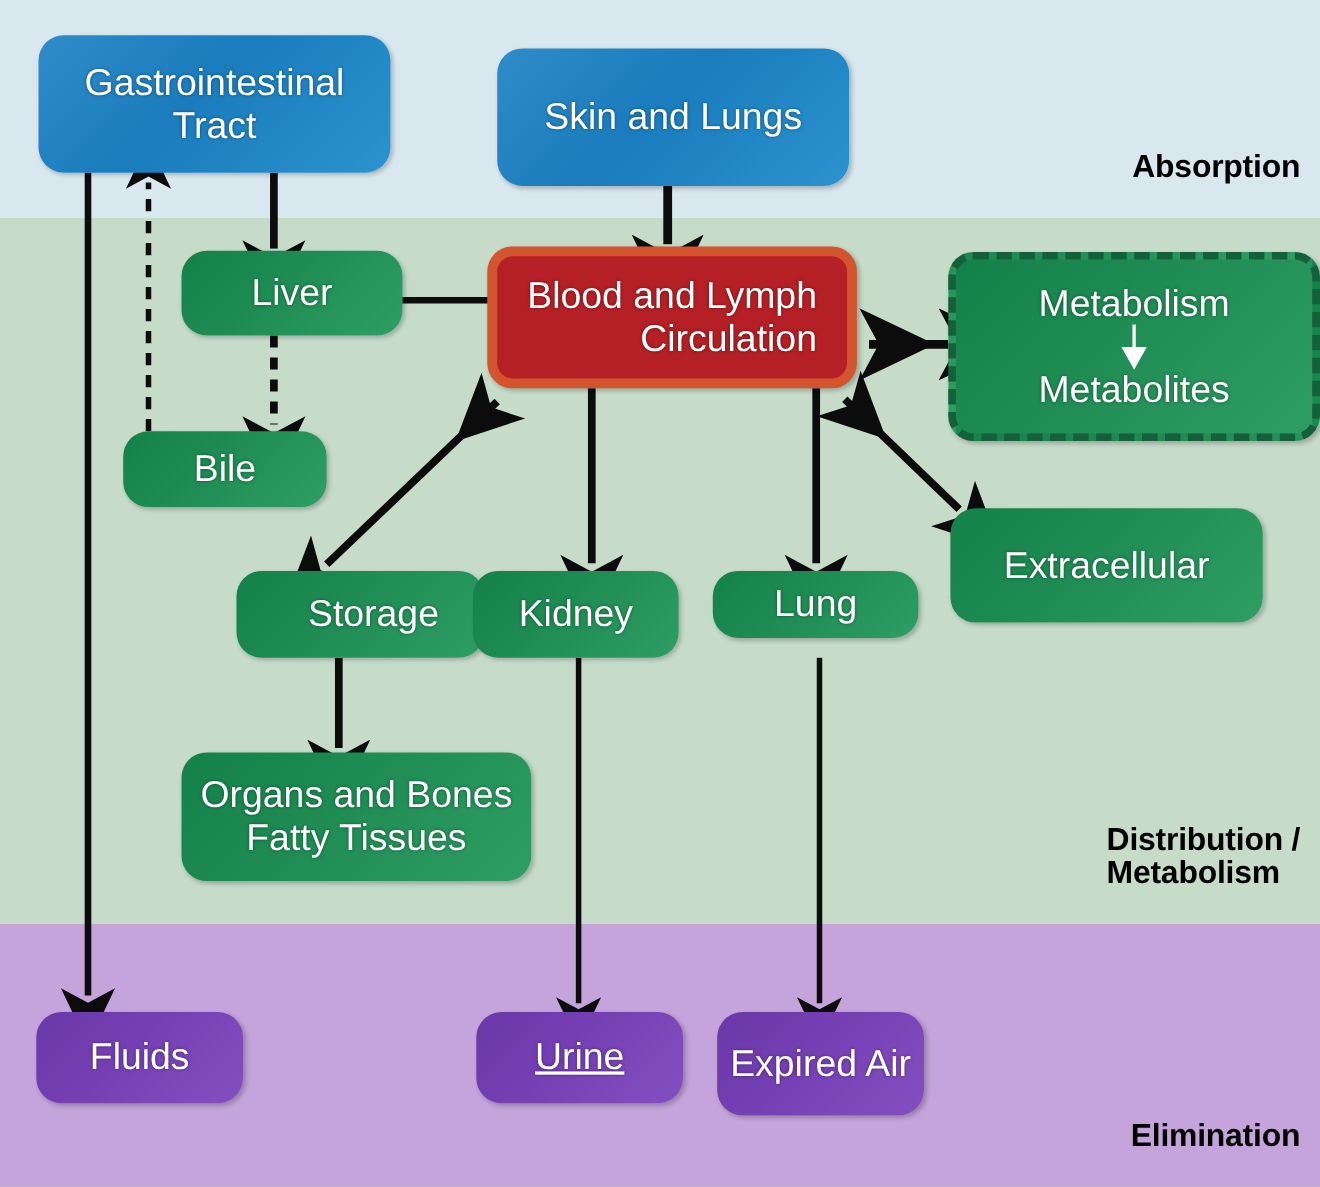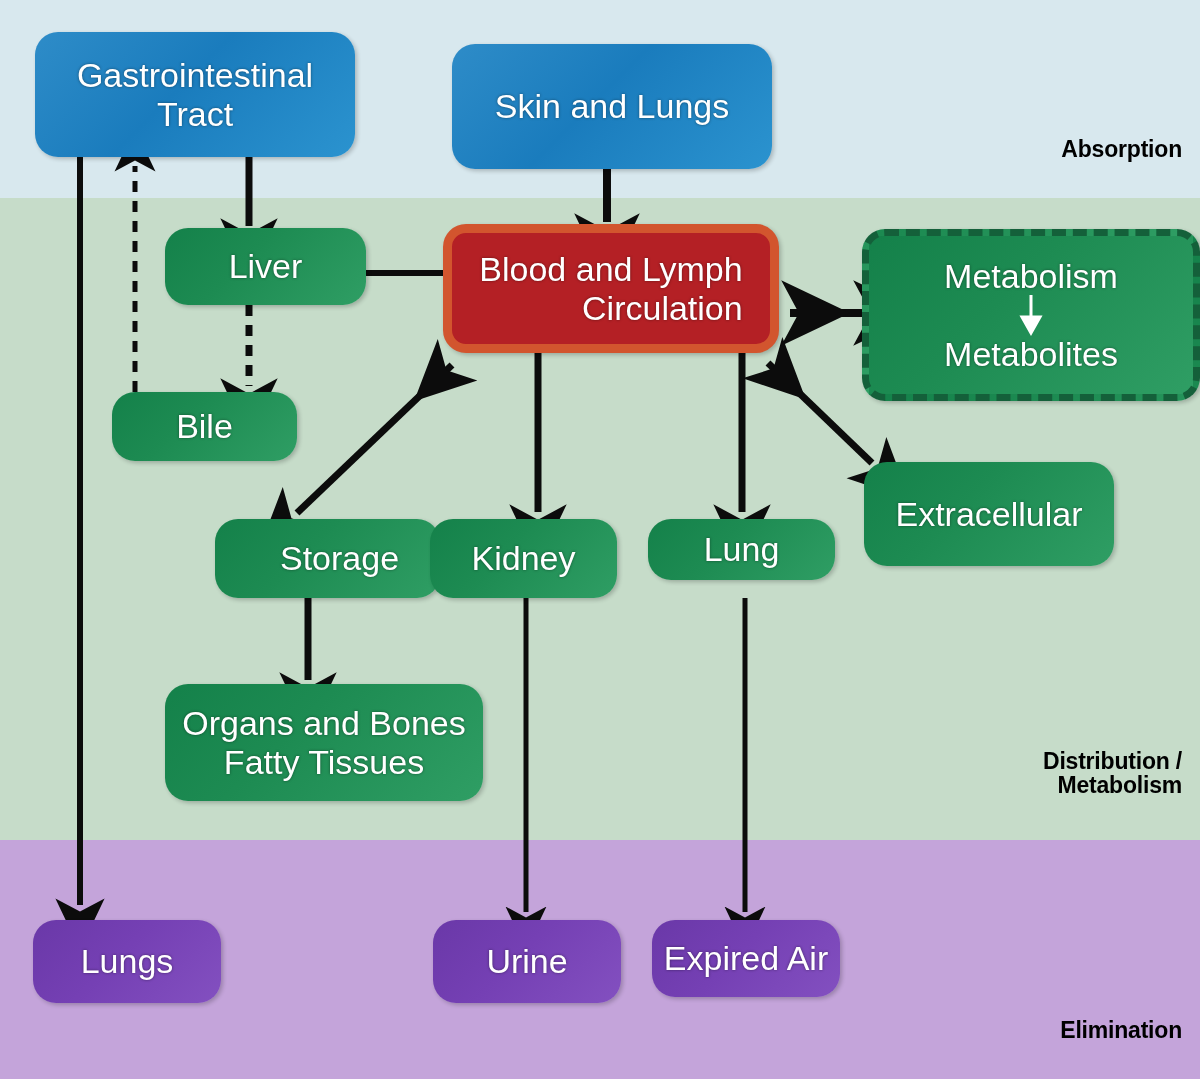--- a/index.html
+++ b/index.html
@@ -7,21 +7,21 @@
     position:relative;width:1200px;height:1079px;overflow:hidden;
     font-family:"Liberation Sans", sans-serif;
   }
   .band{position:absolute;left:0;width:1200px;}
   #band-absorption{top:0;height:198px;background:#d8e8ee;}
   #band-distribution{top:198px;height:642px;background:#c6dcc9;}
   #band-elimination{top:840px;height:239px;background:#c4a4da;}
 
   .band-label{
     position:absolute;font-weight:bold;color:#000;
-    font-size:23px;line-height:1.05;text-align:right;
+    font-size:29px;line-height:1.05;text-align:left;
     letter-spacing:-0.2px;
   }
   #label-absorption{right:18px;top:137px;}
   #label-distribution{right:18px;top:749px;}
   #label-elimination{right:18px;top:1018px;}
 
   .node{
     position:absolute;display:flex;align-items:center;justify-content:center;
     text-align:center;color:#fff;line-height:1.12;
     box-sizing:border-box;
@@ -139,21 +139,21 @@
   <div class="node" id="node-metabolism" style="left:862px;top:229px;width:338px;height:172px;">
     <div class="stack">
       <div>Metabolism</div>
       <svg id="metab-arrow" width="26" height="44" viewBox="0 0 26 44">
         <path d="M13,2 L13,27 M13,40 L4,24 L22,24 Z" stroke="#ffffff" stroke-width="3" fill="#ffffff"></path>
       </svg>
       <div>Metabolites</div>
     </div>
   </div>
 
-  <div class="node green" id="node-extracellular" style="left:864px;top:462px;width:250px;height:104px;">
+  <div class="node green" id="node-extracellular" style="left:864px;top:462px;width:284px;height:104px;">
     <div>
       <div>Extracellular</div>
     </div>
   </div>
 
   <div class="node green" id="node-storage" style="left:215px;top:519px;width:225px;height:79px;padding-left:24px;">
     <span>Storage</span>
   </div>
 
   <div class="node green" id="node-kidney" style="left:430px;top:519px;width:187px;height:79px;">
@@ -165,24 +165,24 @@
   </div>
 
   <div class="node green" id="node-organs" style="left:165px;top:684px;width:318px;height:117px;">
     <div>
       <div>Organs and Bones</div>
       <div>Fatty Tissues</div>
     </div>
   </div>
 
   <div class="node purple" id="node-feces" style="left:33px;top:920px;width:188px;height:83px;">
-    <span>Lungs</span>
+    <span>Fluids</span>
   </div>
 
-  <div class="node purple" id="node-urine" style="left:433px;top:920px;width:188px;height:83px;">
+  <div class="node purple" id="node-urine" style="left:433px;top:920px;width:188px;height:83px;text-decoration:underline;">
     <span>Urine</span>
   </div>
 
-  <div class="node purple" id="node-expired" style="left:652px;top:920px;width:188px;height:77px;">
+  <div class="node purple" id="node-expired" style="left:652px;top:920px;width:188px;height:94px;">
     <span>Expired Air</span>
   </div>
 
 </div>
 
 </body></html>

